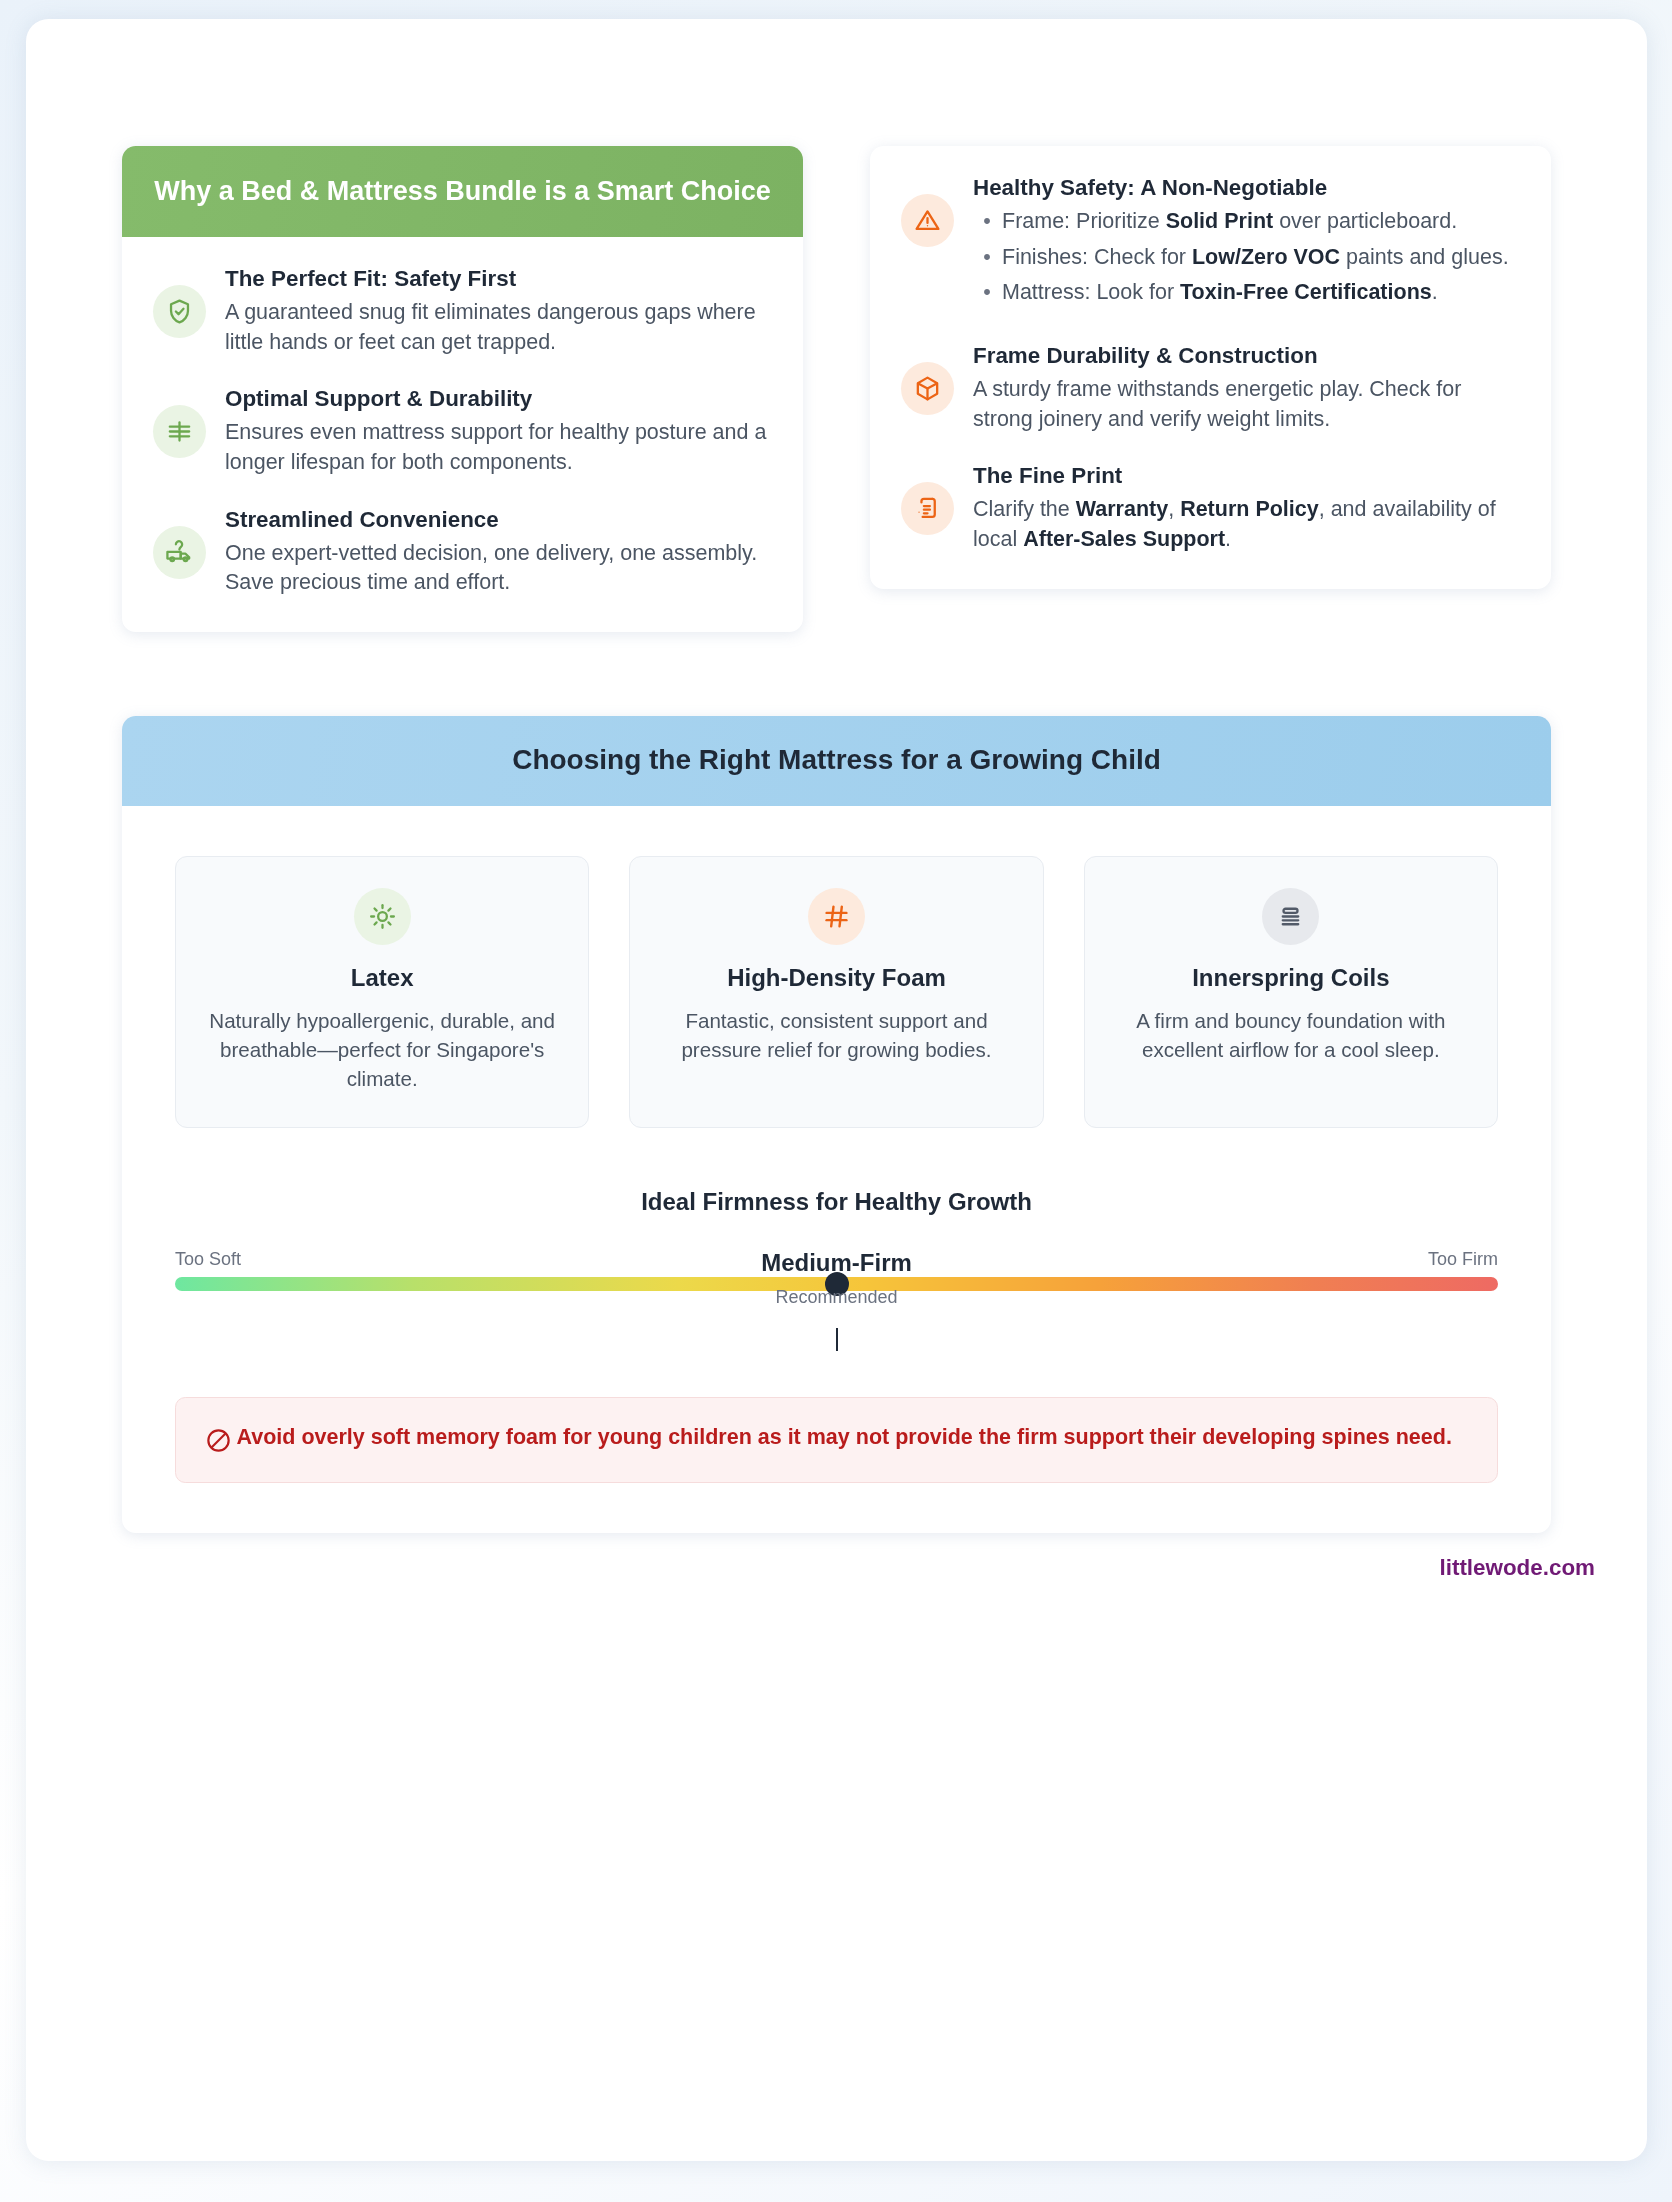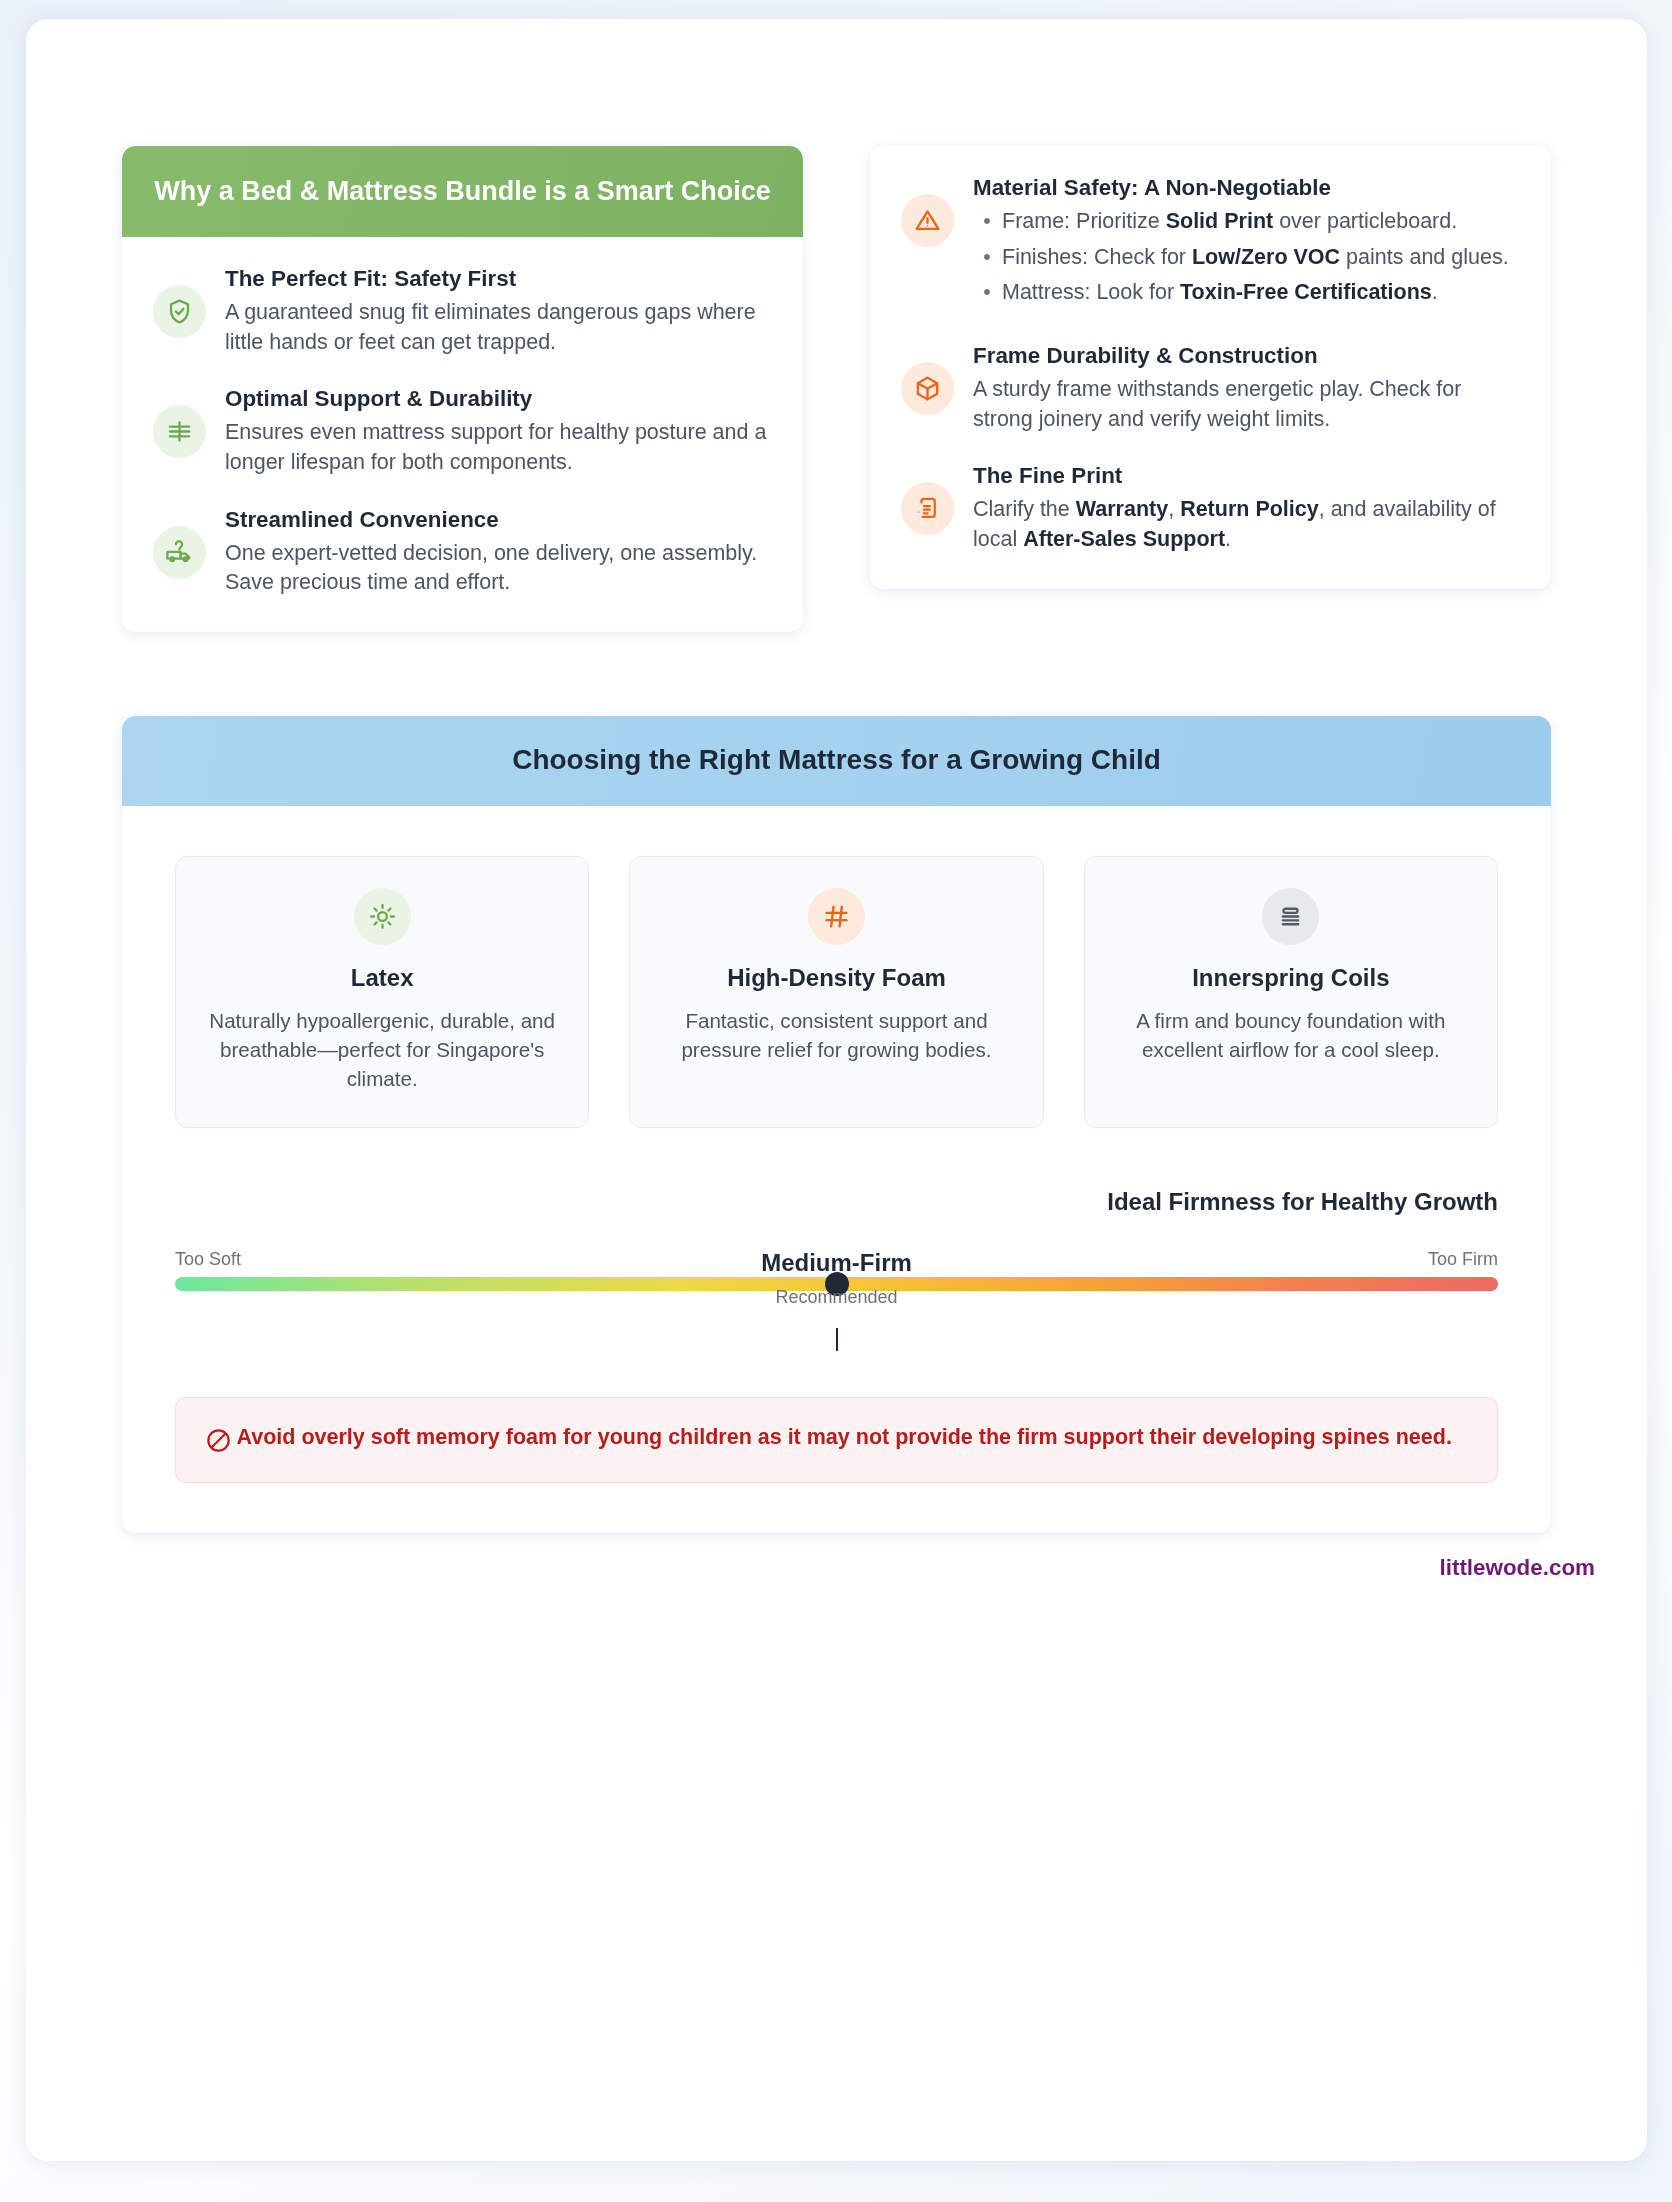--- a/index.html
+++ b/index.html
@@ -140,21 +140,21 @@
     width: 57px; height: 57px;
     border-radius: 50%;
     margin: 0 auto 19px auto;
     display: flex; align-items: center; justify-content: center;
   }
   .mtype-name { font-size: 24px; font-weight: bold; color: #1f2937; margin-bottom: 13.8px; }
   .mtype-desc { font-size: 20.6px; line-height: 1.42; color: #4b5563; }
 
   
   .firm-title {
-    text-align: right;
+    text-align: center;
     font-size: 24px;
     font-weight: bold;
     color: #1f2937;
     margin: 60px 0 0 0;
   }
   .scale-wrap { position: relative; margin: 33px 0 0 0; height: 95px; }
   .scale-labels {
     display: flex; justify-content: space-between;
     font-size: 18px; color: #6b7280;
     position: absolute; top: 0; left: 0; right: 0;
@@ -276,21 +276,21 @@
 
         <div class="feat">
           <span class="ic ic-orange">
             <svg width="29" height="29" viewBox="0 0 24 24" fill="none" stroke="#ec6415" stroke-width="1.9" stroke-linecap="round" stroke-linejoin="round">
               <path d="M12 4.5L21 19H3z"></path>
               <line x1="12" y1="10" x2="12" y2="14"></line>
               <circle cx="12" cy="16.4" r="0.6" fill="#ec6415" stroke="none"></circle>
             </svg>
           </span>
           <div class="feat-txt">
-            <div class="feat-title">Material Safety: A Non-Negotiable</div>
+            <div class="feat-title">Healthy Safety: A Non-Negotiable</div>
             <ul class="blist">
               <li>
                 <span>Frame: Prioritize </span><b>Solid Print</b><span> over particleboard.</span>
               </li>
               <li>
                 <span>Finishes: Check for </span><b>Low/Zero VOC</b><span> paints and glues.</span>
               </li>
               <li>
                 <span>Mattress: Look for </span><b>Toxin-Free Certifications</b><span>.</span>
               </li>

